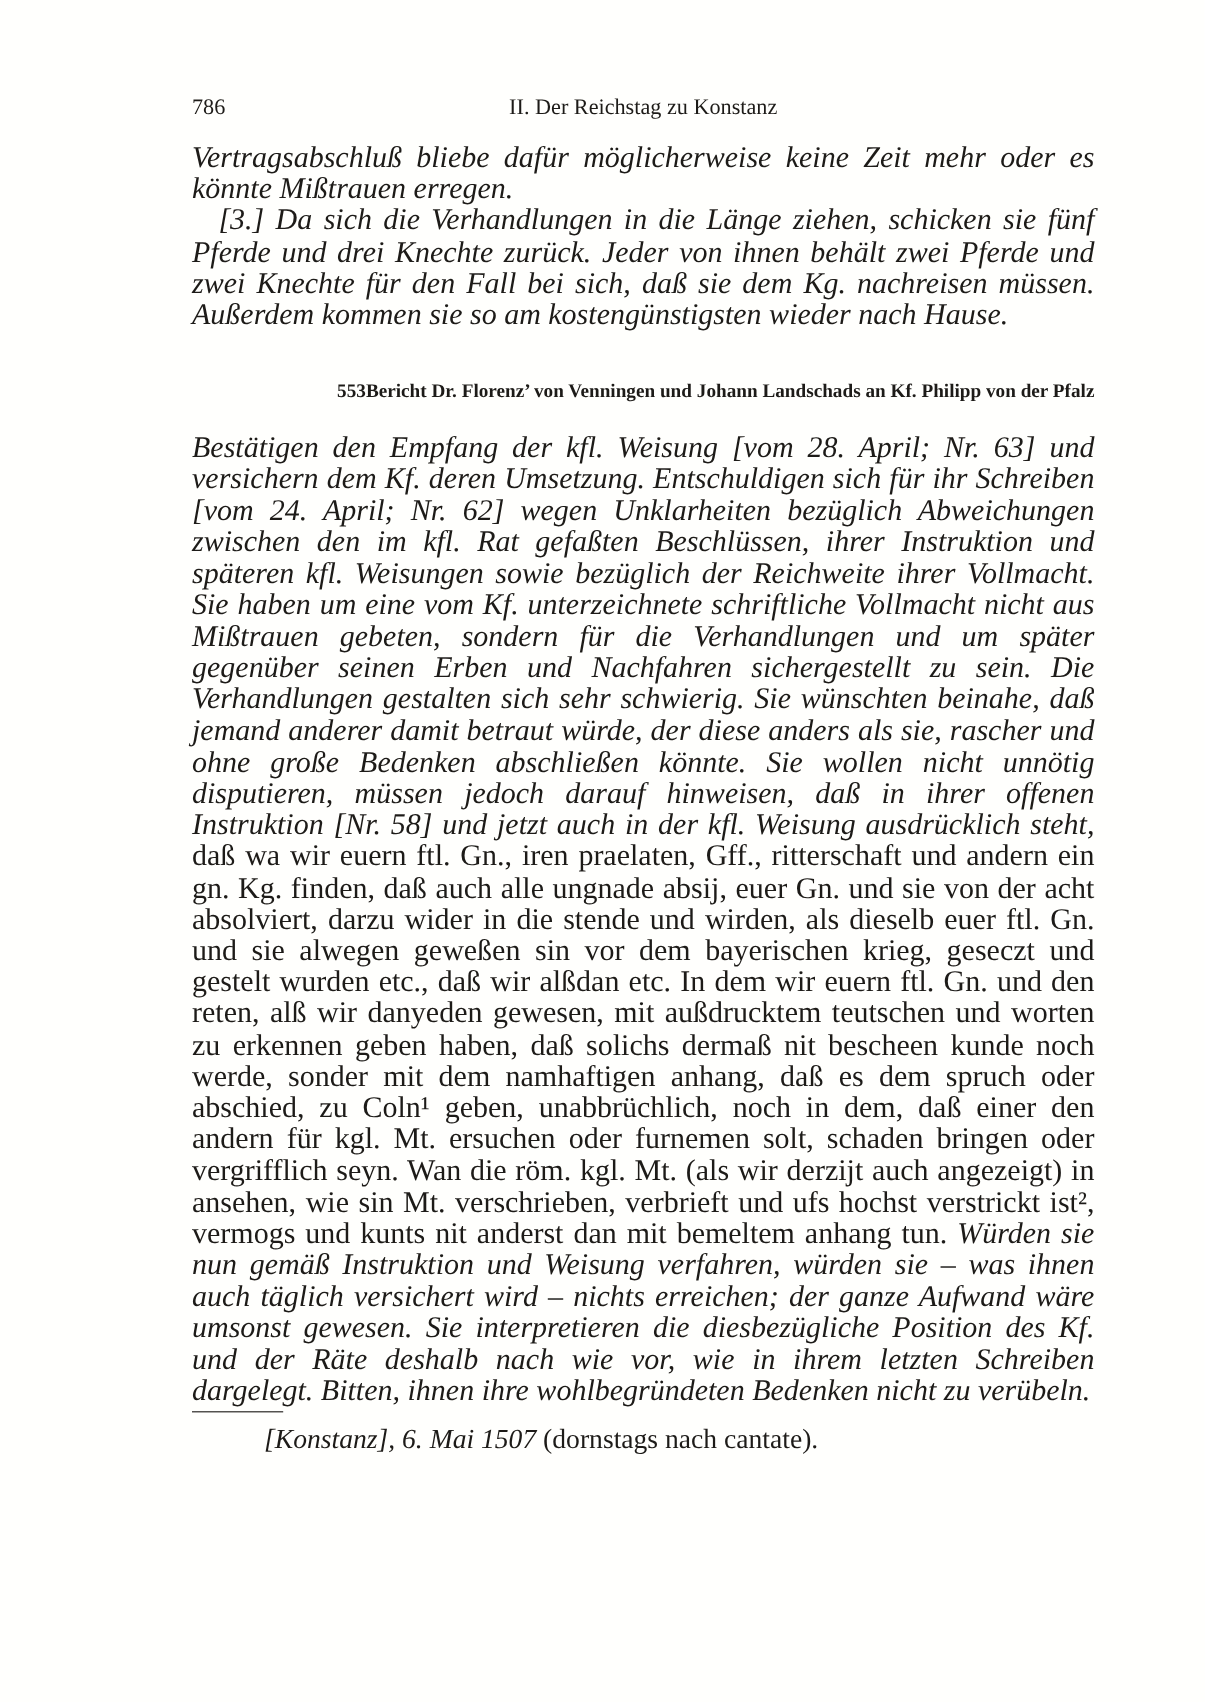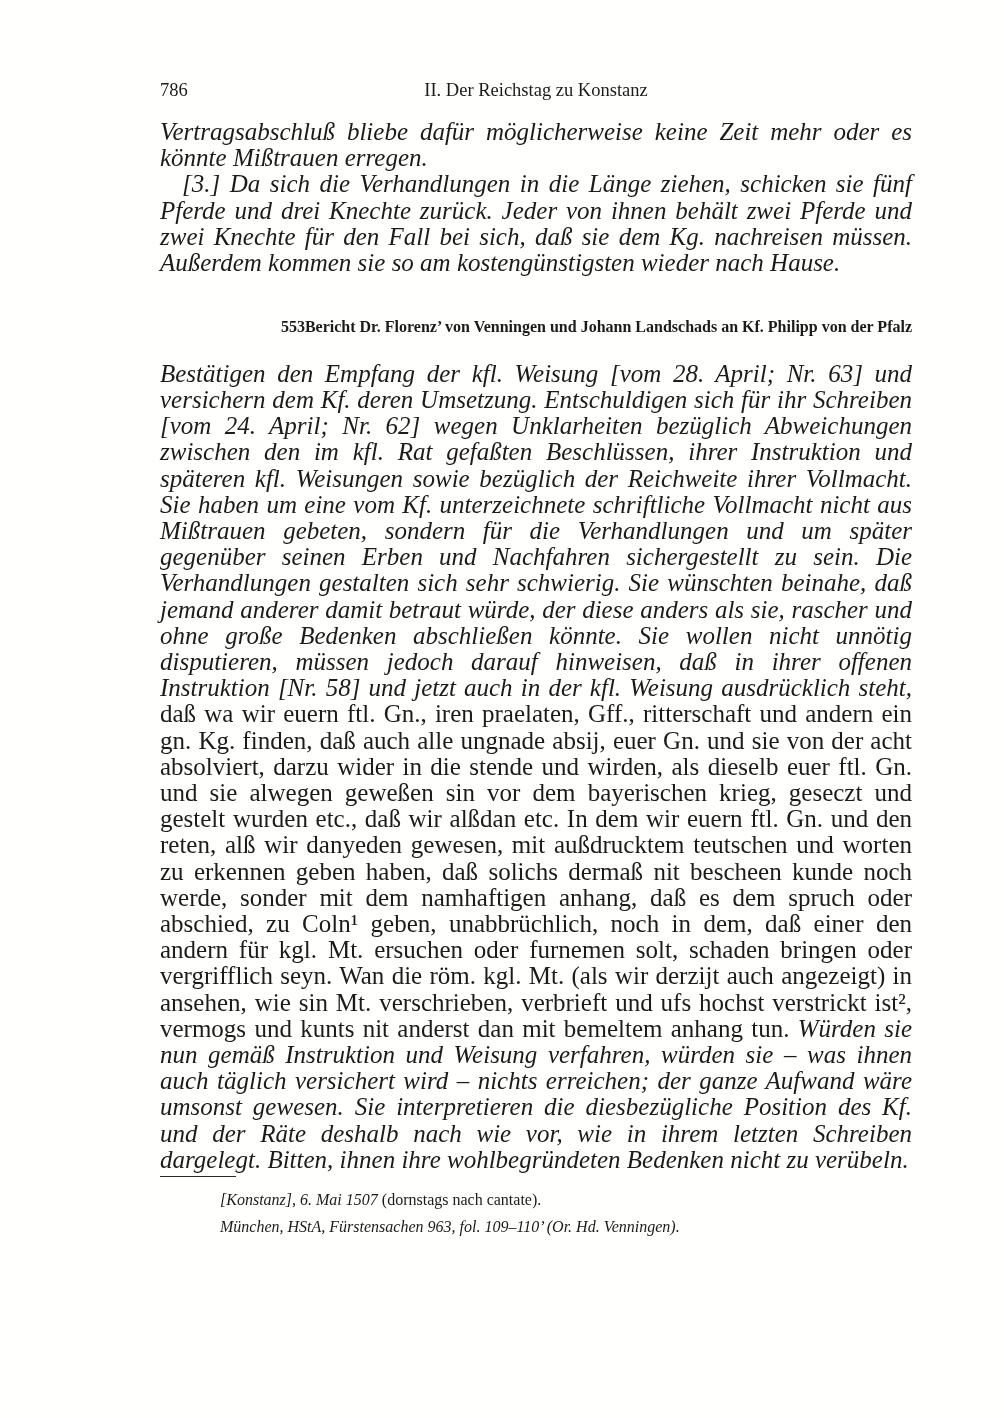--- a/index.html
+++ b/index.html
@@ -62,21 +62,21 @@
   .entry-num {
     display: inline-block;
     width: 60px;
     margin-left: -60px;
   }
 
   
   .dateline-block { margin-top: 14px; }
   .dateline {
     margin-left: 60px;
-    font-size: 16px;
+    font-size: 23px;
     line-height: 26.5px;
     text-align: left;
   }
 
   
   .footnote-block {
     position: absolute;
     left: 160px;
     top: 1176px;
     width: 752px;
@@ -118,21 +118,20 @@
     <p class="para italic">Vertragsabschluß bliebe dafür möglicherweise keine Zeit mehr oder es könnte Mißtrauen erregen.</p>
 
     <p class="para italic indent">[3.] Da sich die Verhandlungen in die Länge ziehen, schicken sie fünf Pferde und drei Knechte zurück. Jeder von ihnen behält zwei Pferde und zwei Knechte für den Fall bei sich, daß sie dem Kg. nachreisen müssen. Außerdem kommen sie so am kostengünstigsten wieder nach Hause.</p>
 
     <h2 class="entry-heading"><span class="entry-num">553</span><span class="entry-title">Bericht Dr. Florenz’ von Venningen und Johann Landschads an Kf. Philipp von der Pfalz</span></h2>
 
     <p class="para"><span class="italic">Bestätigen den Empfang der kfl. Weisung [vom 28. April; Nr. 63] und versichern dem Kf. deren Umsetzung. Entschuldigen sich für ihr Schreiben [vom 24. April; Nr. 62] wegen Unklarheiten bezüglich Abweichungen zwischen den im kfl. Rat gefaßten Beschlüssen, ihrer Instruktion und späteren kfl. Weisungen sowie bezüglich der Reichweite ihrer Vollmacht. Sie haben um eine vom Kf. unterzeichnete schriftliche Vollmacht nicht aus Mißtrauen gebeten, sondern für die Verhandlungen und um später gegenüber seinen Erben und Nachfahren sichergestellt zu sein. Die Verhandlungen gestalten sich sehr schwierig. Sie wünschten beinahe, daß jemand anderer damit betraut würde, der diese anders als sie, rascher und ohne große Bedenken abschließen könnte. Sie wollen nicht unnötig disputieren, müssen jedoch darauf hinweisen, daß in ihrer offenen Instruktion [Nr. 58] und jetzt auch in der kfl. Weisung ausdrücklich steht, </span><span class="roman">daß wa wir euern ftl. Gn., iren praelaten, Gff., ritterschaft und andern ein gn. Kg. finden, daß auch alle ungnade absij, euer Gn. und sie von der acht absolviert, darzu wider in die stende und wirden, als dieselb euer ftl. Gn. und sie alwegen geweßen sin vor dem bayerischen krieg, geseczt und gestelt wurden etc., daß wir alßdan etc. In dem wir euern ftl. Gn. und den reten, alß wir danyeden gewesen, mit außdrucktem teutschen und worten zu erkennen geben haben, daß solichs dermaß nit bescheen kunde noch werde, sonder mit dem namhaftigen anhang, daß es dem spruch oder abschied, zu Coln¹ geben, unabbrüchlich, noch in dem, daß einer den andern für kgl. Mt. ersuchen oder furnemen solt, schaden bringen oder vergrifflich seyn. Wan die röm. kgl. Mt. (als wir derzijt auch angezeigt) in ansehen, wie sin Mt. verschrieben, verbrieft und ufs hochst verstrickt ist², vermogs und kunts nit anderst dan mit bemeltem anhang tun. </span><span class="italic">Würden sie nun gemäß Instruktion und Weisung verfahren, würden sie – was ihnen auch täglich versichert wird – nichts erreichen; der ganze Aufwand wäre umsonst gewesen. Sie interpretieren die diesbezügliche Position des Kf. und der Räte deshalb nach wie vor, wie in ihrem letzten Schreiben dargelegt. Bitten, ihnen ihre wohlbegründeten Bedenken nicht zu verübeln.</span></p>
 
     <div class="dateline-block">
       <p class="dateline"><span class="italic">[Konstanz], 6. Mai 1507 </span><span class="roman">(dornstags nach cantate).</span></p>
-      <p class="dateline italic">München, HStA, Fürstensachen 963, fol. 109–110’ (Or. Hd. Venningen).</p>
     </div>
 
   </div>
 
   <div class="footnote-block">
     <div class="footnote-rule"></div>
   </div>
 </div>
 
 </body></html>

